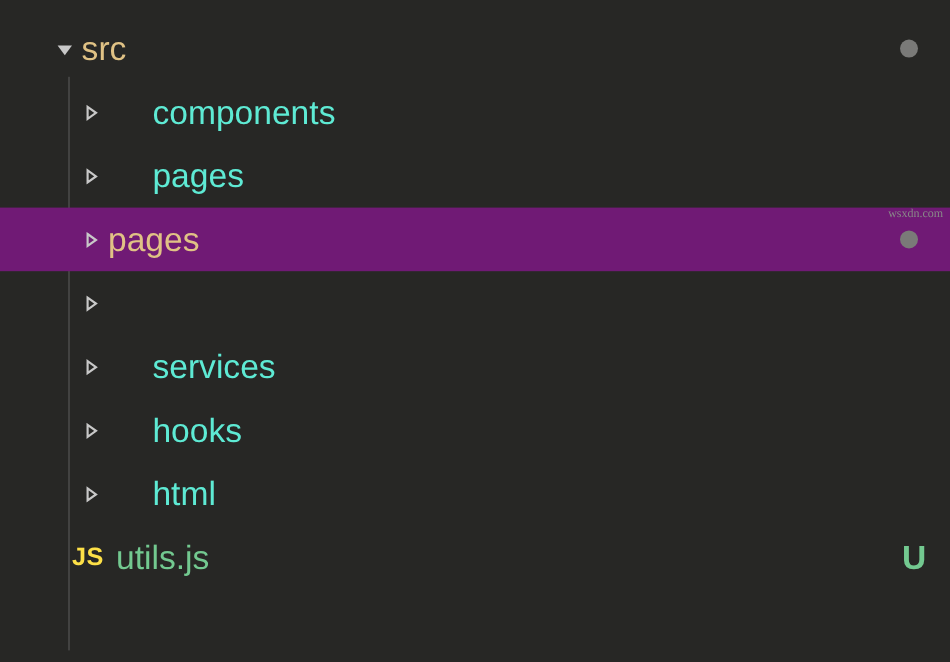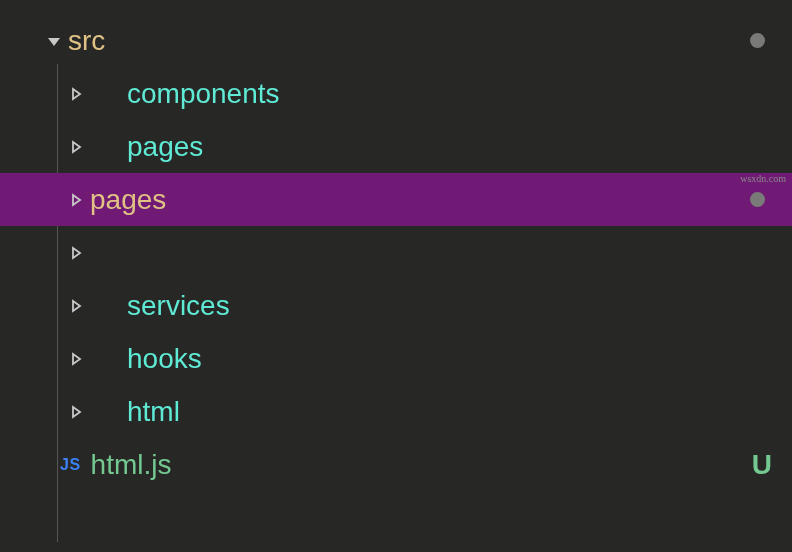--- a/index.html
+++ b/index.html
@@ -60,23 +60,23 @@
       right: 27px;
     }
     .git-badge {
       position: absolute;
       right: 20px;
       color: #73c990;
       font-weight: 600;
       font-size: 28px;
     }
     .js-icon {
-      color: #3b82f6;
+      color: #fde047;
       font-weight: 700;
-      font-size: 16px;
+      font-size: 21px;
       letter-spacing: 0.5px;
     }
     .watermark {
       position: absolute;
       right: 6px;
       bottom: 368px;
       font-size: 10px;
       color: #888;
       font-family: Liberation Serif, serif;
     }
@@ -157,19 +157,19 @@
     <span class="arrow">
       <svg width="14" height="14" viewBox="0 0 14 14">
           <path d="M4 2 L11 7 L4 12 Z" fill="none" stroke="#c8c8c8" stroke-width="1.8"></path>
         </svg>
     </span>
     <span class="label default">html</span>
   </div>
 
   <div class="row level-1-file">
     <span class="icon js-icon">JS</span>
-    <span class="label green">html.js</span>
+    <span class="label green">utils.js</span>
     <span class="git-badge">U</span>
   </div>
 
 </div>
 
 <div class="watermark">wsxdn.com</div>
 
 </body></html>

